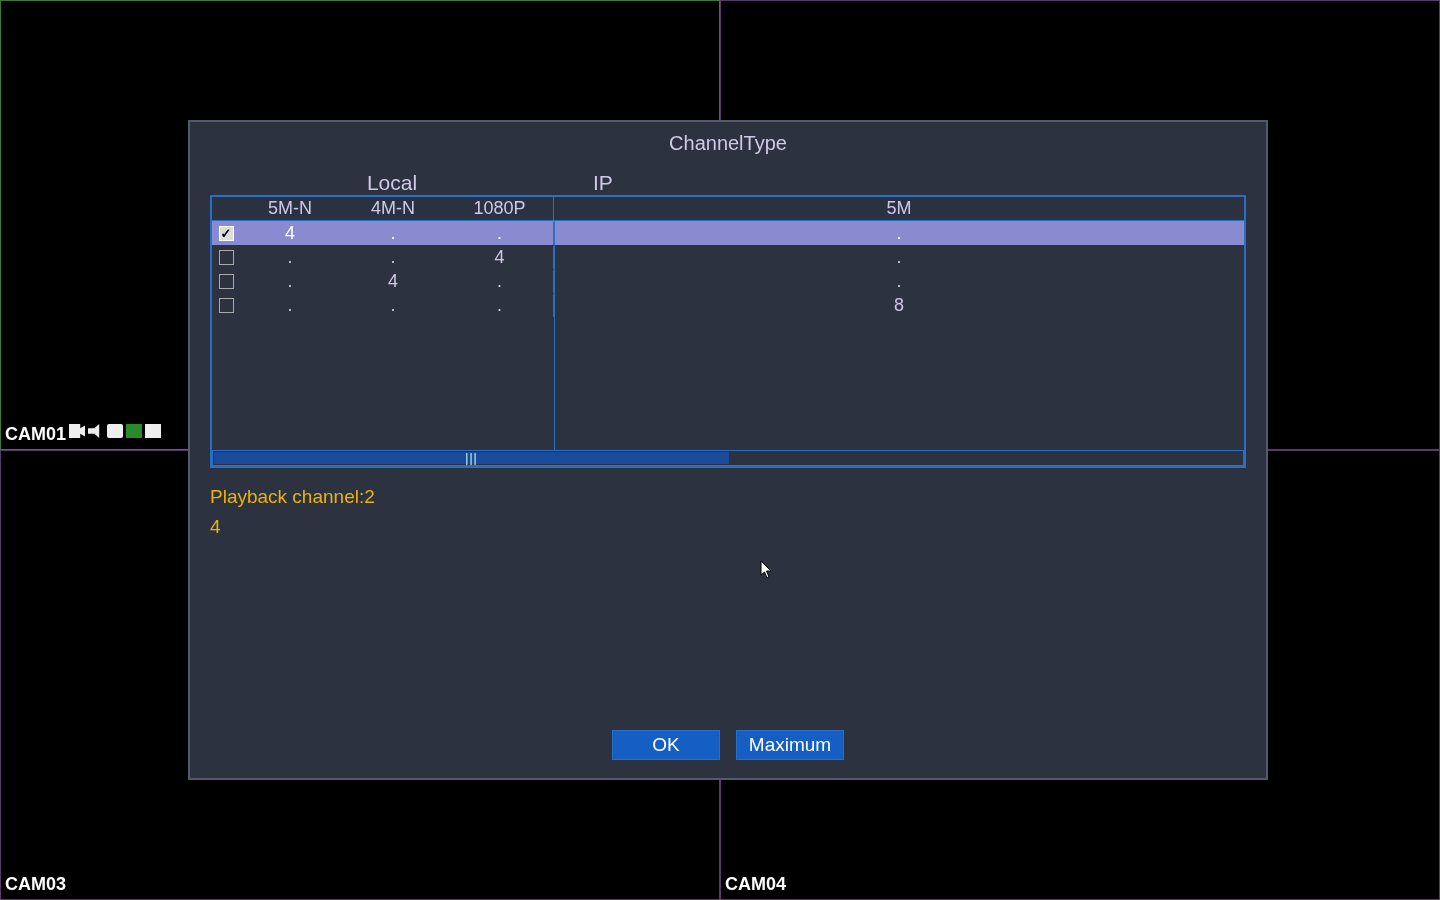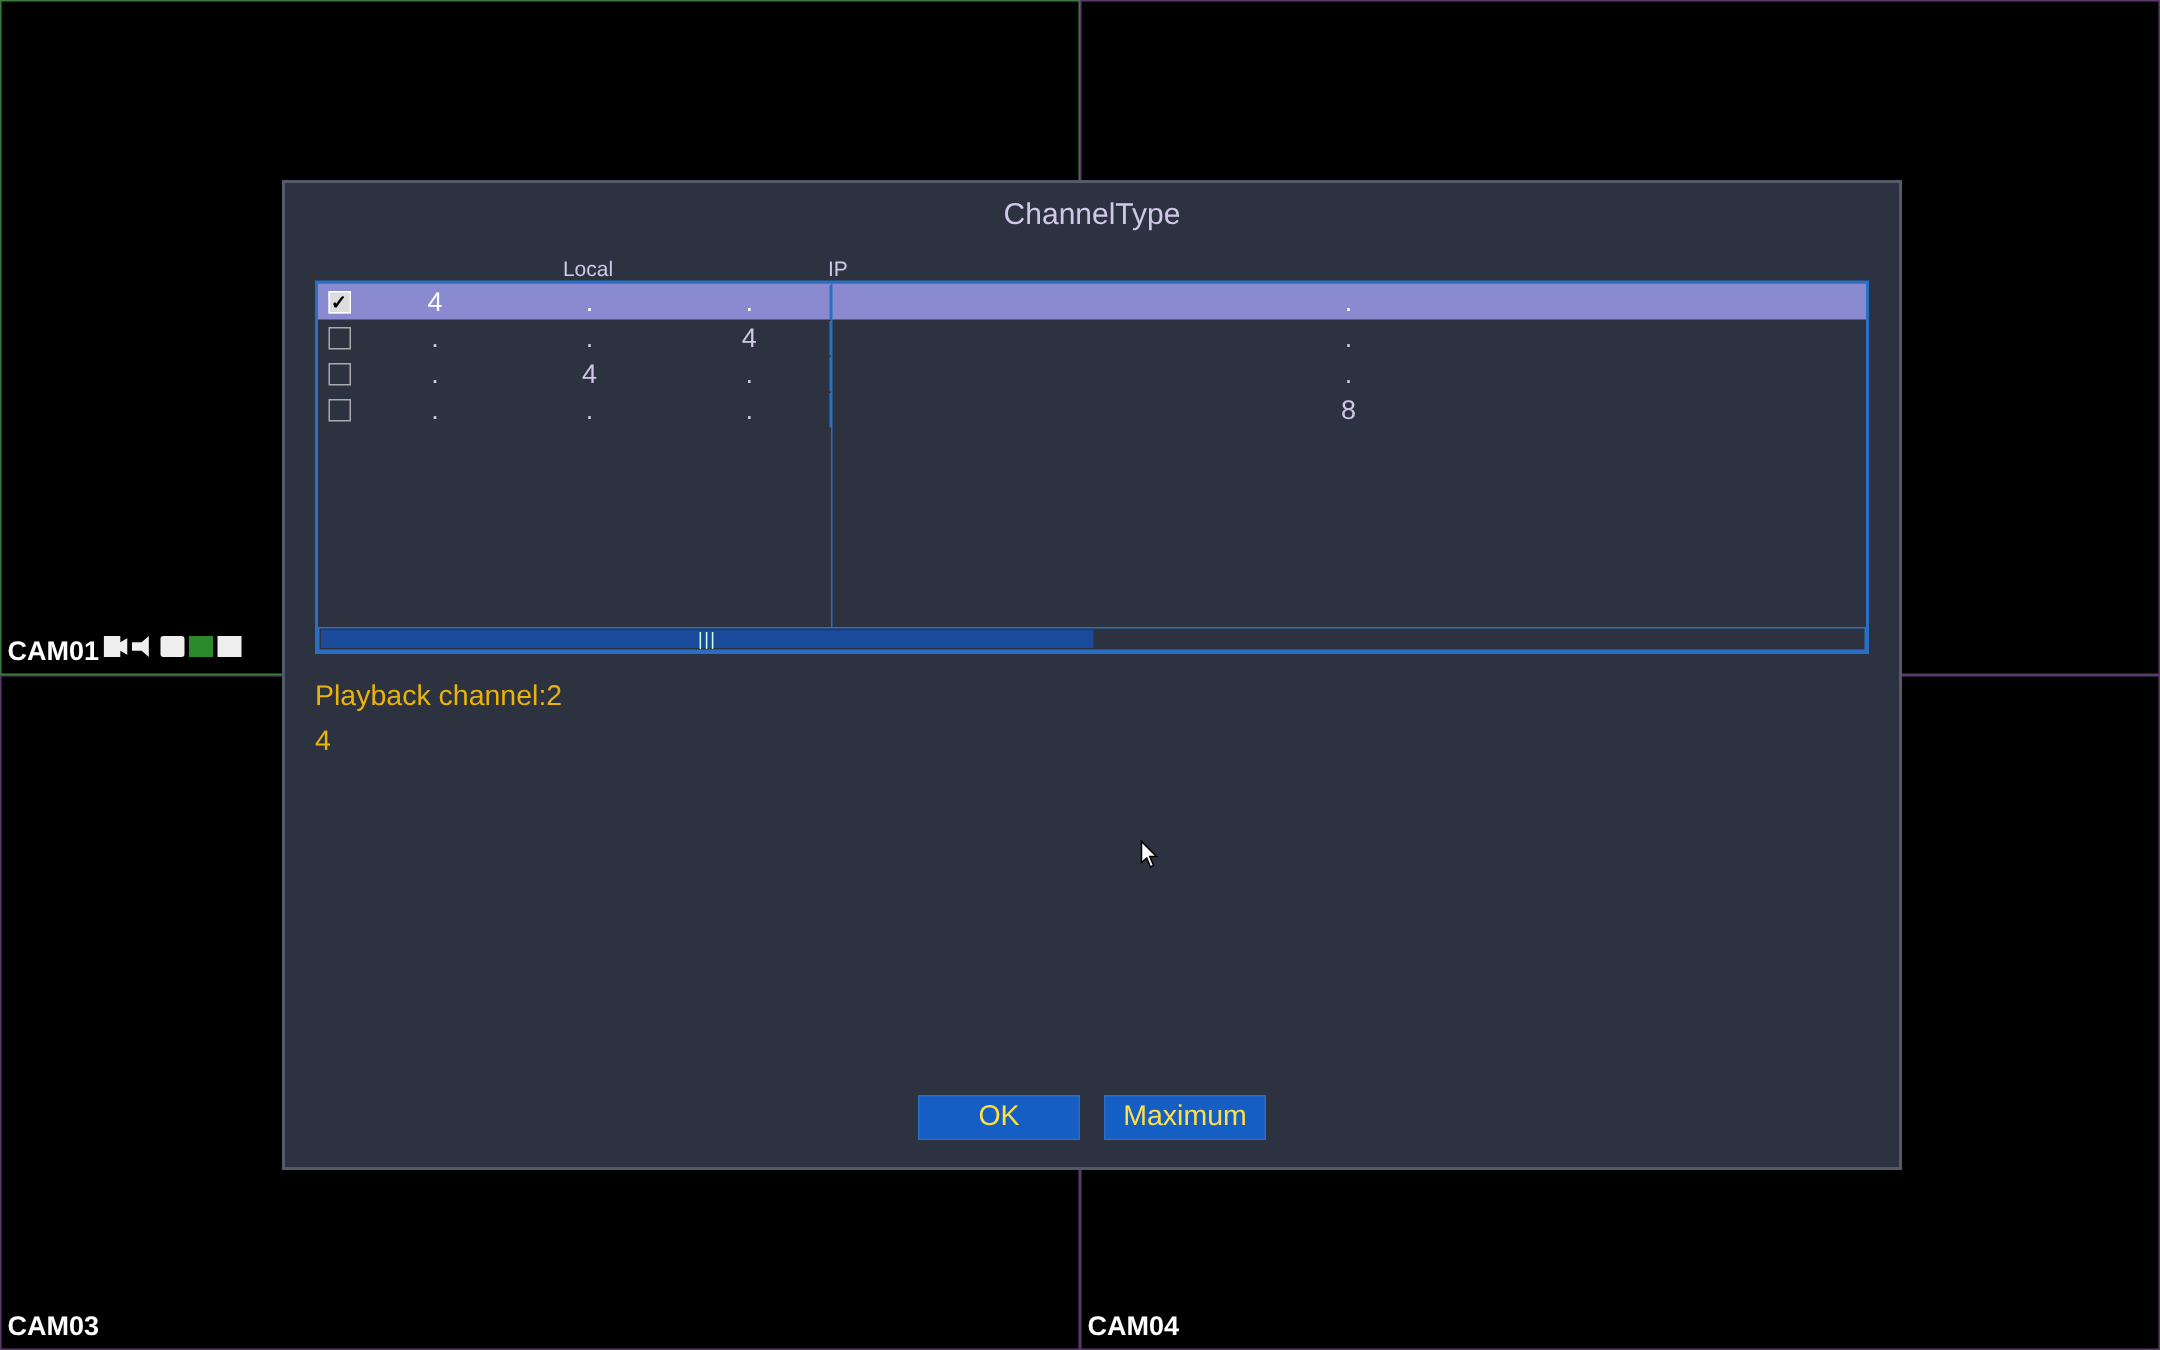--- a/index.html
+++ b/index.html
@@ -62,21 +62,22 @@
     color: #d0c8e8;
     font-size: 20px;
     padding: 10px 0 8px;
   }
   .table-wrap {
     margin: 8px 20px 0;
   }
   .group-header {
     display: flex;
     color: #d0c8e8;
-    font-size: 14px;
+    font-size: 21px;
+    gap: 41px;
   }
   .group-header .local { width: 342px; text-align: center; padding-left:22px;}
   .group-header .ip { flex: 1; }
   .tbl {
     border: 2px solid #2a6fc4;
     background: #2d3240;
     width: 100%;
   }
   .thead {
     display: flex;
@@ -139,21 +140,21 @@
     left: 0; right: 0;
     display: flex;
     justify-content: center;
     gap: 16px;
   }
   .btn {
     width: 108px;
     height: 30px;
     background: #155ec4;
     border: 1px solid #2a6fc4;
-    color: #fde047;
+    color: #ffffff;
     font-size: 19px;
     display: flex; align-items: center; justify-content: center;
     cursor: pointer;
   }
   .cursor {
     position: absolute;
     left: 760px;
     top: 560px;
     width: 14px; height: 20px;
     pointer-events: none;
@@ -189,20 +190,27 @@
 
 <div class="dialog">
   <div class="dialog-title">ChannelType</div>
 
   <div class="table-wrap">
     <div class="group-header">
       <div class="local">Local</div>
       <div class="ip">IP</div>
     </div>
     <div class="tbl">
+      <div class="thead">
+        <div class="th col-check"></div>
+        <div class="th col-5mn">5M-N</div>
+        <div class="th col-4mn">4M-N</div>
+        <div class="th col-1080">1080P</div>
+        <div class="th col-5m">5M</div>
+      </div>
       <div class="tbody" id="tbody">
         <div class="vdiv"></div>
       <div class="trow selected">
             <div class="td col-check">
               <div class="check checked"></div>
             </div>
             <div class="td col-5mn">4</div>
             <div class="td col-4mn">.</div>
             <div class="td col-1080">.</div>
             <div class="td col-5m">.</div>

